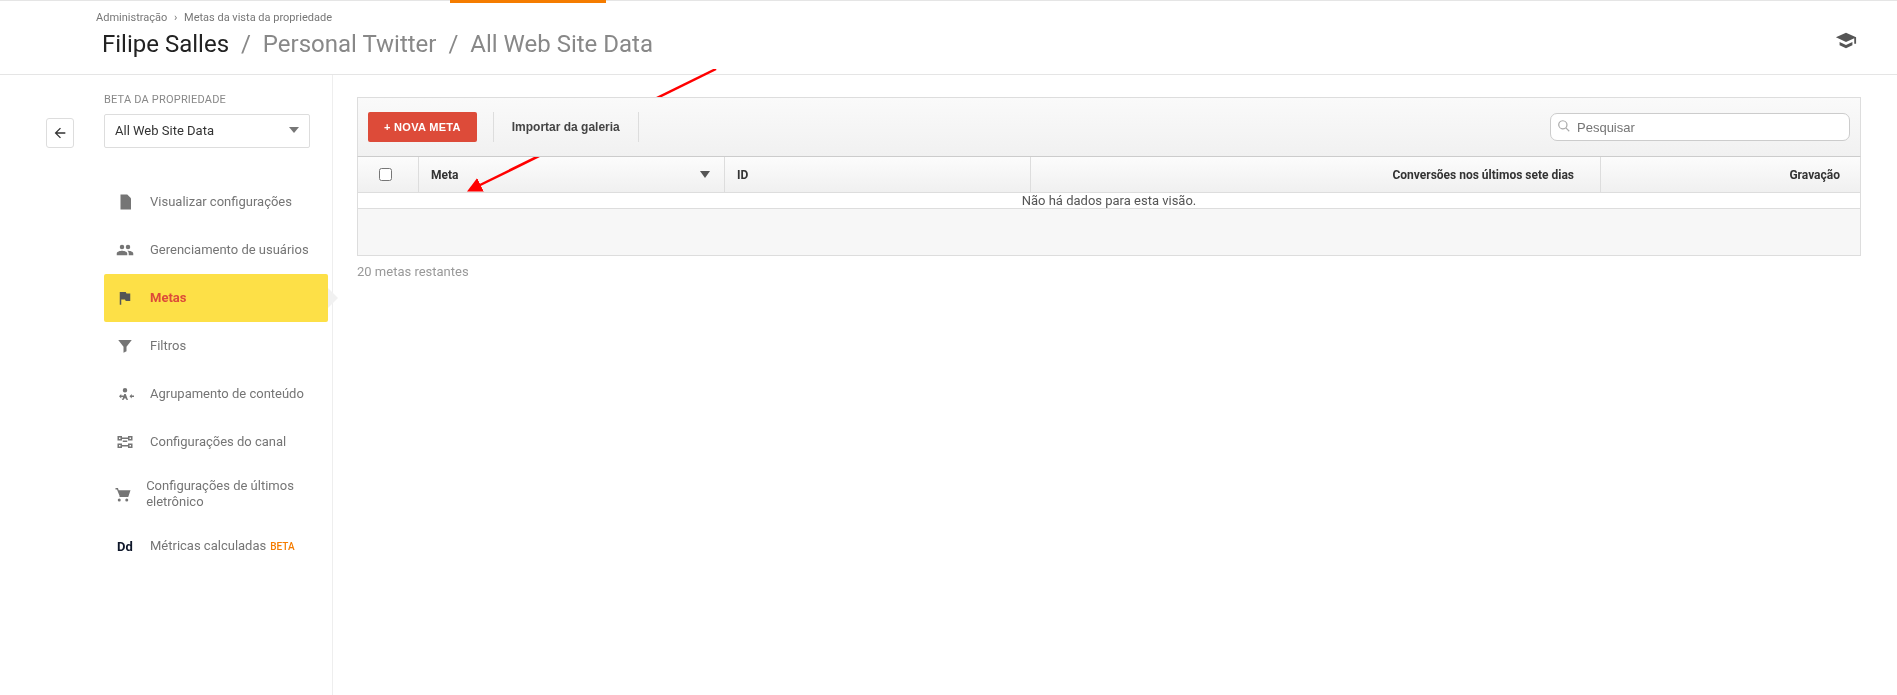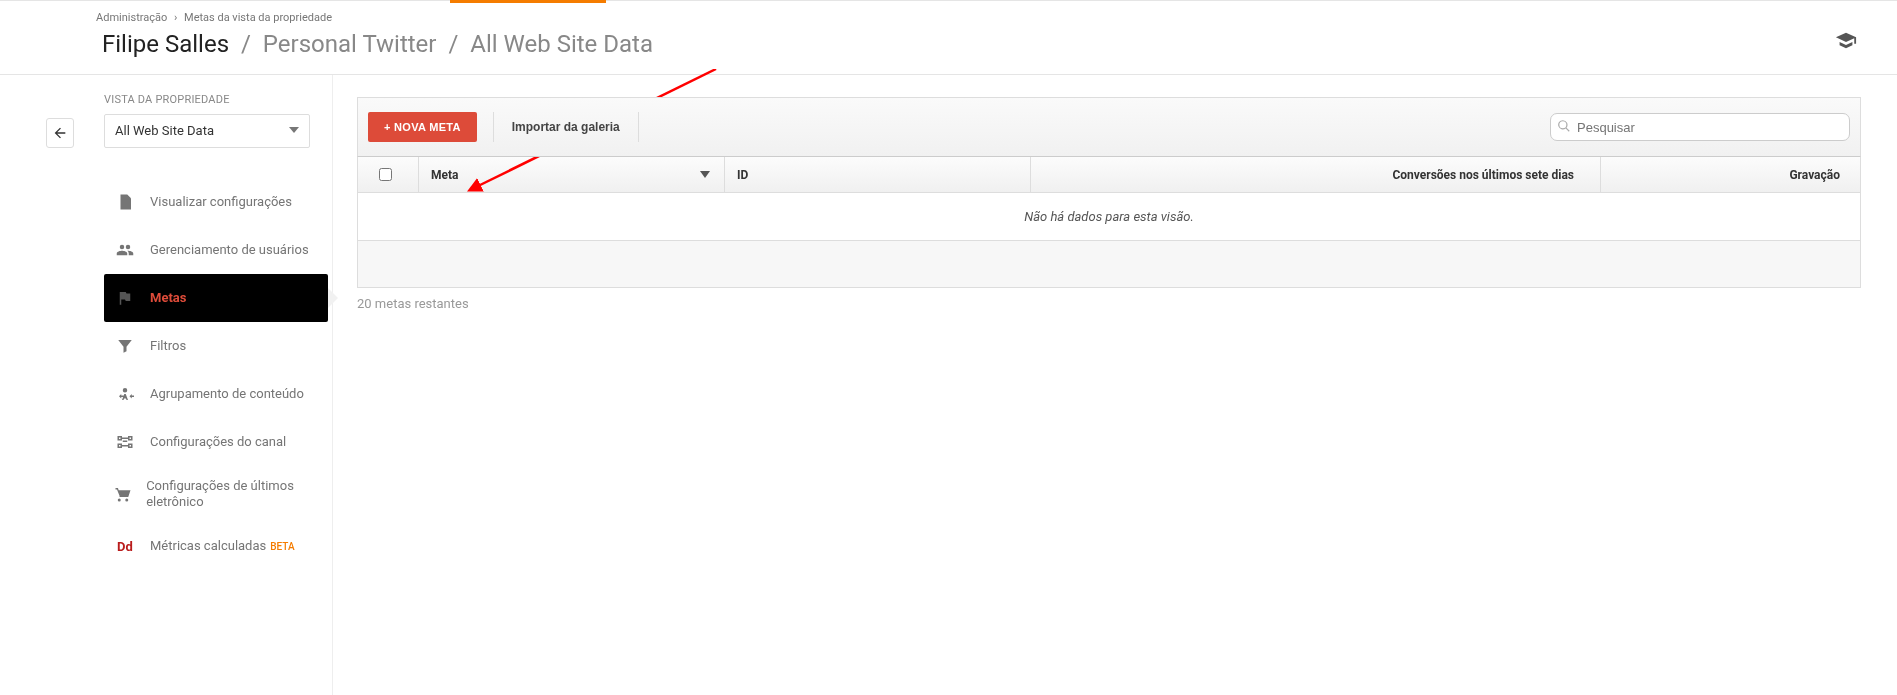--- a/index.html
+++ b/index.html
@@ -93,21 +93,21 @@
     padding: 0 10px;
     color:#757575;
     font-size:13px;
     cursor:pointer;
     border-radius:2px;
     width: 224px;
   }
   .side-item .icon { width:22px; display:flex; justify-content:center; margin-right:14px;}
   .side-item .icon svg{ width:18px;height:18px; fill:#757575;}
   .side-item.active {
-    background:#000000;
+    background:#fde047;
     color:#dd4b39;
     font-weight:700;
     position:relative;
   }
   .side-item.active .icon svg{ fill:#555;}
   .side-item.active::after{
     content:"";
     position:absolute;
     right:-10px; top:50%;
     transform:translateY(-50%);
@@ -192,23 +192,22 @@
   .th-check input{ width:13px;height:13px;}
   .th-meta{ flex:0 0 300px; padding-left:12px; display:flex; align-items:center; border-left:1px solid #ddd; height:100%;}
   .th-meta .sort svg{ width:10px;height:10px; fill:#555; margin-left:auto; margin-right:8px;}
   .th-id{ flex:0 0 300px; padding-left:12px; border-left:1px solid #ddd; height:100%; display:flex;align-items:center;}
   .th-conv{ flex:1; text-align:left; padding-right:20px; border-left:1px solid #ddd; height:100%; display:flex;align-items:center;justify-content:flex-end;}
   .th-grav{ flex:0 0 260px; text-align:right; padding-right:20px; border-left:1px solid #ddd; height:100%; display:flex;align-items:center;justify-content:flex-end;}
   .tbody-empty{
     text-align:center;
     color:#555;
     font-size:13px;
-    padding:16px 0;
+    padding:0 0;
     border-bottom:1px solid #ddd;
-    font-style:italic;
   }
   .tbody-footer{
     height:46px;
     background:#f7f7f7;
   }
   .remaining{
     color:#999;
     font-size:13px;
     margin-top:8px;
   }
@@ -249,21 +248,21 @@
 </div>
 
 <div class="back-tab">
   <svg viewBox="0 0 24 24" width="16" height="16">
       <path d="M20 11H7.83l5.59-5.59L12 4l-8 8 8 8 1.41-1.41L7.83 13H20z" fill="#333"></path>
     </svg>
 </div>
 
 <div class="body-wrap">
   <div class="sidebar">
-    <div class="view-label">VISTA DA PROPRIEDADE</div>
+    <div class="view-label">BETA DA PROPRIEDADE</div>
     <div class="view-select">
       <span>All Web Site Data</span>
       <span class="caret">
         <svg viewBox="0 0 10 10">
             <path d="M0 2h10L5 8z"></path>
           </svg>
       </span>
     </div>
 
     <div class="side-list">
@@ -318,21 +317,21 @@
       <div class="side-item two-line">
         <span class="icon">
             <svg viewBox="0 0 24 24">
               <path d="M7 18a2 2 0 1 0 2 2 2 2 0 0 0-2-2zm10 0a2 2 0 1 0 2 2 2 2 0 0 0-2-2zM7 16h12l3-9H6.2L5.3 4H2v2h2l3.6 9z"></path>
             </svg>
           </span>
         <span class="label">Configurações de últimos eletrônico</span>
       </div>
       <div class="side-item">
         <span class="icon">
-            <span style="font-weight:700;color:#b91c1c;font-size:13px;">Dd</span>
+            <span style="font-weight:700;color:#0f172a;font-size:13px;">Dd</span>
           </span>
         <span class="label">
           <span>Métricas calculadas</span><span class="beta">BETA</span>
         </span>
       </div>
     </div>
   </div>
 
   <div class="main">
 

